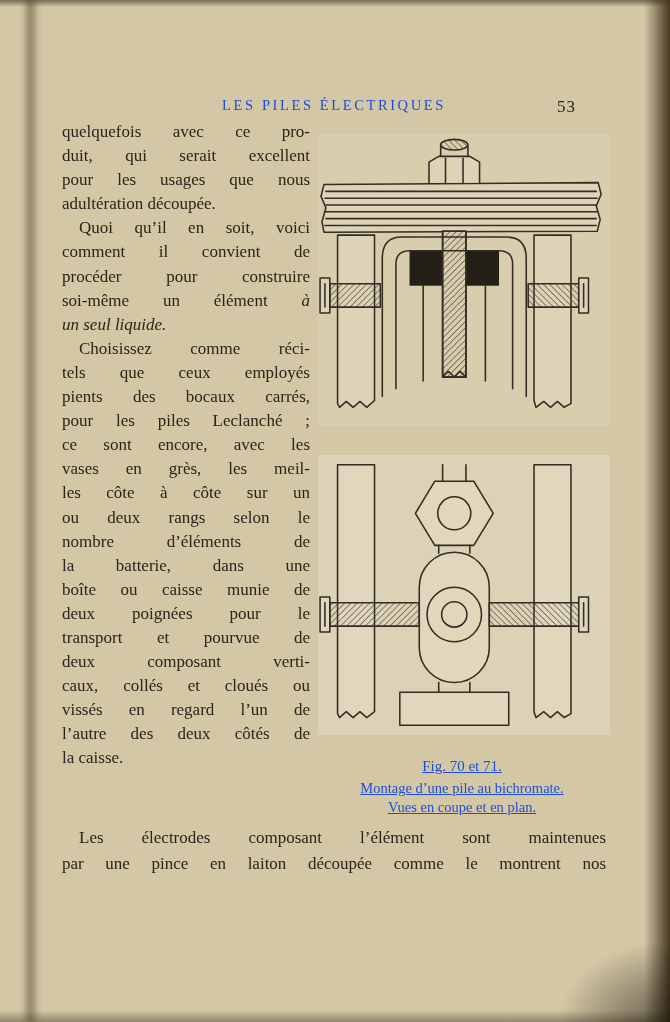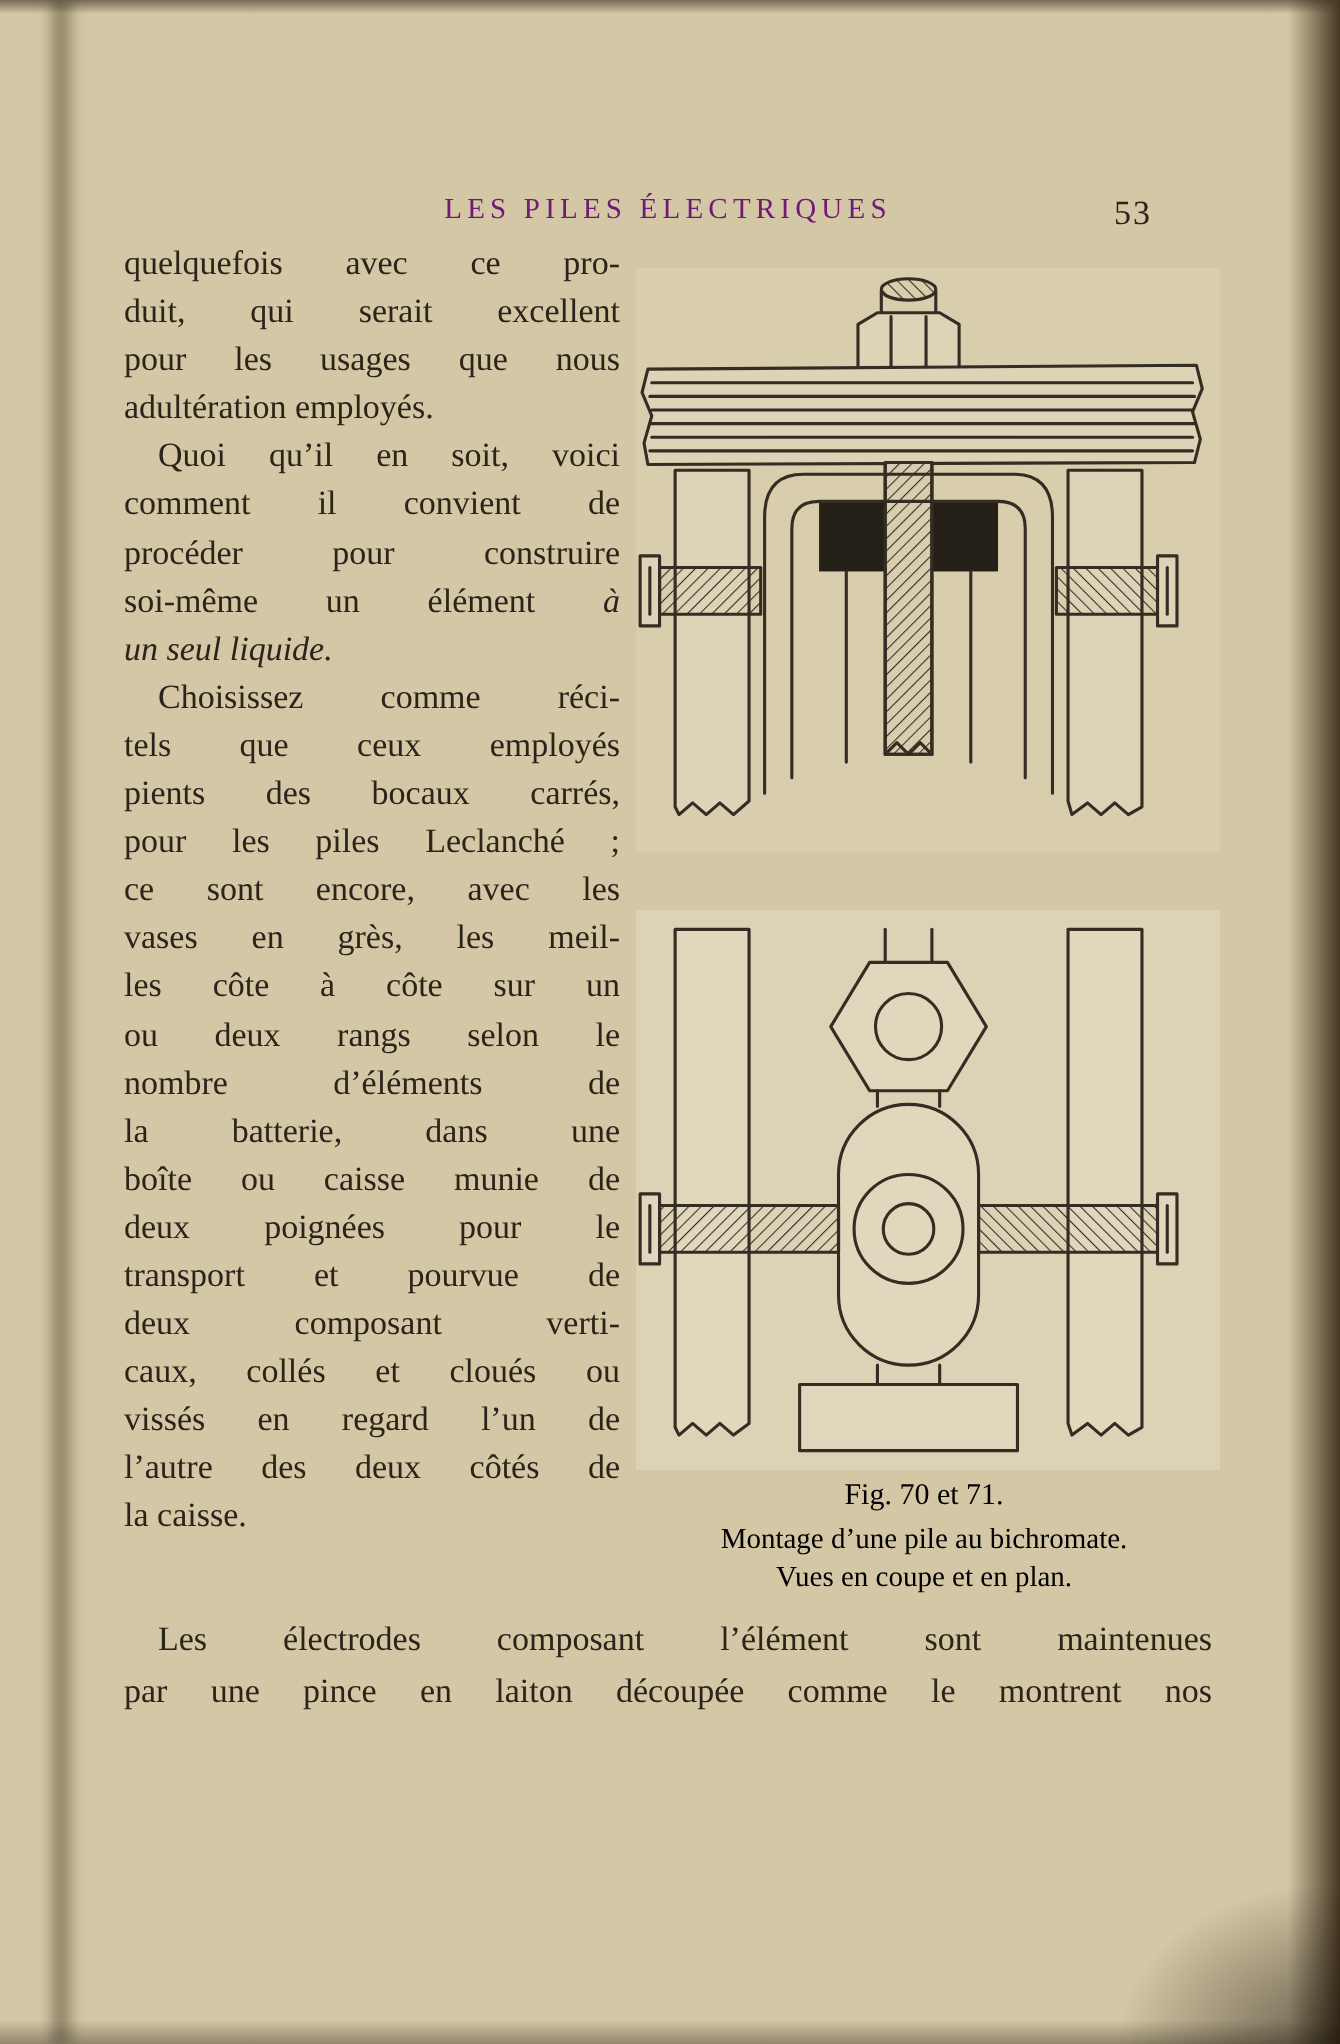--- a/index.html
+++ b/index.html
@@ -21,37 +21,37 @@
   .edge-right{top:0;bottom:0;right:0;width:26px;
     background:linear-gradient(to right,rgba(46,36,20,0),rgba(56,44,24,.5) 55%,#473722);}
   .edge-bottom{bottom:0;left:0;right:0;height:12px;
     background:linear-gradient(to top,rgba(40,32,18,.38),rgba(40,32,18,0));}
   .corner-br{right:0;bottom:0;width:110px;height:80px;
     background:radial-gradient(ellipse at bottom right,rgba(26,20,10,.6),rgba(26,20,10,0) 72%);}
 
   .content{position:absolute;left:62px;top:0;width:544px;}
 
   .header{position:relative;margin-top:96px;height:22px;text-align:center;}
-  .running-title{font-size:14.5px;letter-spacing:2.6px;color:#701a75;}
+  .running-title{font-size:14.5px;letter-spacing:2.6px;color:#1d4ed8;}
   .page-number{position:absolute;right:30px;top:1px;font-size:17px;letter-spacing:1px;}
 
   .bodytext{font-size:17px;line-height:24px;}
   .tline{text-align:justify;text-align-last:justify;}
   .tline.lastline{text-align-last:left;}
   .tline.indent{text-indent:17px;font-family:Liberation Serif, serif;}
 
   .intro{margin-top:16px;}
 
   .columns{display:flex;margin-top:2px;}
   .col-text{width:248px;line-height:24.1px;}
   .col-fig{width:296px;padding-left:8px;box-sizing:border-box;}
 
   .figure-svg{display:block;margin-top:14px;}
 
-  .caption{margin-top:1px;text-align:center;color:#000000;}
+  .caption{margin-top:19px;text-align:center;color:#1d4ed8;text-decoration:underline;}
   .cap1{font-size:15px;line-height:20px;margin-bottom:3px;}
   .cap2{font-size:14.5px;line-height:19px;}
 
   .closing{margin-top:8px;line-height:26px;}
 
   em{font-style:italic;}
 </style>
 </head>
 <body>
 
@@ -64,21 +64,21 @@
       <span class="page-number">53</span>
     </div>
 
 
     <div class="columns">
 
       <div class="col-text bodytext">
           <div class="tline">quelquefois avec ce pro-</div>
           <div class="tline">duit, qui serait excellent</div>
           <div class="tline">pour les usages que nous</div>
-          <div class="tline lastline">adultération employés.</div>
+          <div class="tline lastline">adultération découpée.</div>
           <div class="tline indent">Quoi qu’il en soit, voici</div>
           <div class="tline">comment il convient de</div>
           <div class="tline">procéder pour construire</div>
           <div class="tline">soi-même un élément <em>à</em></div>
           <div class="tline lastline"><em>un seul liquide.</em></div>
           <div class="tline indent">Choisissez comme réci-</div>
           <div class="tline">tels que ceux employés</div>
           <div class="tline">pients des bocaux carrés,</div>
           <div class="tline">pour les piles Leclanché ;</div>
           <div class="tline">ce sont encore, avec les</div>

